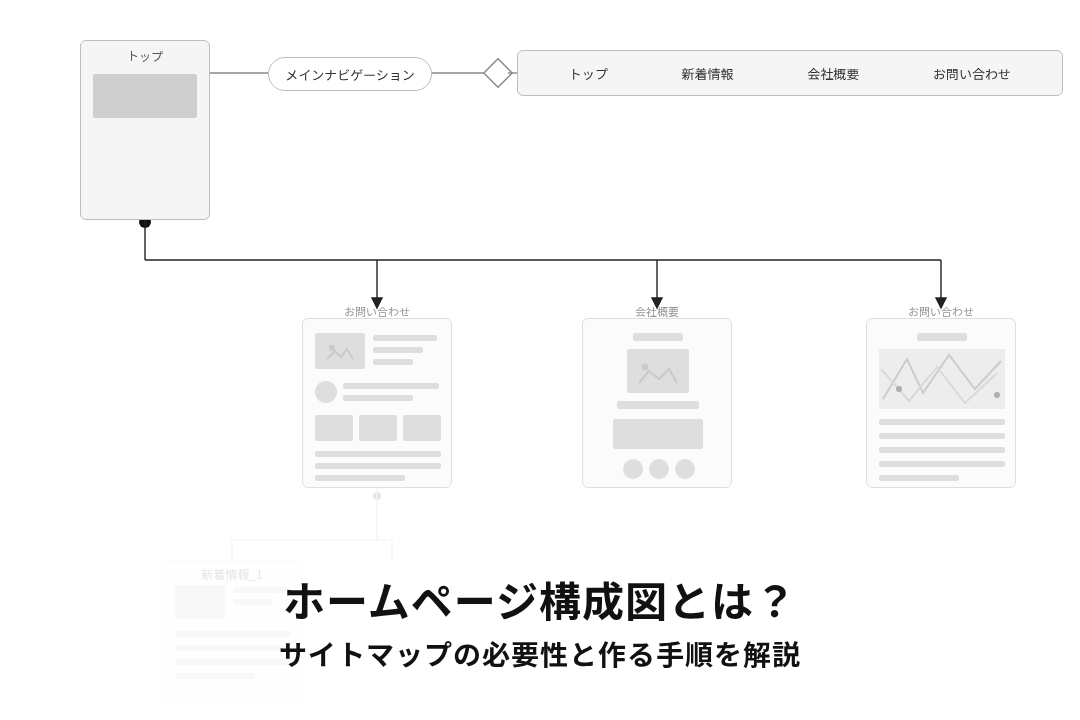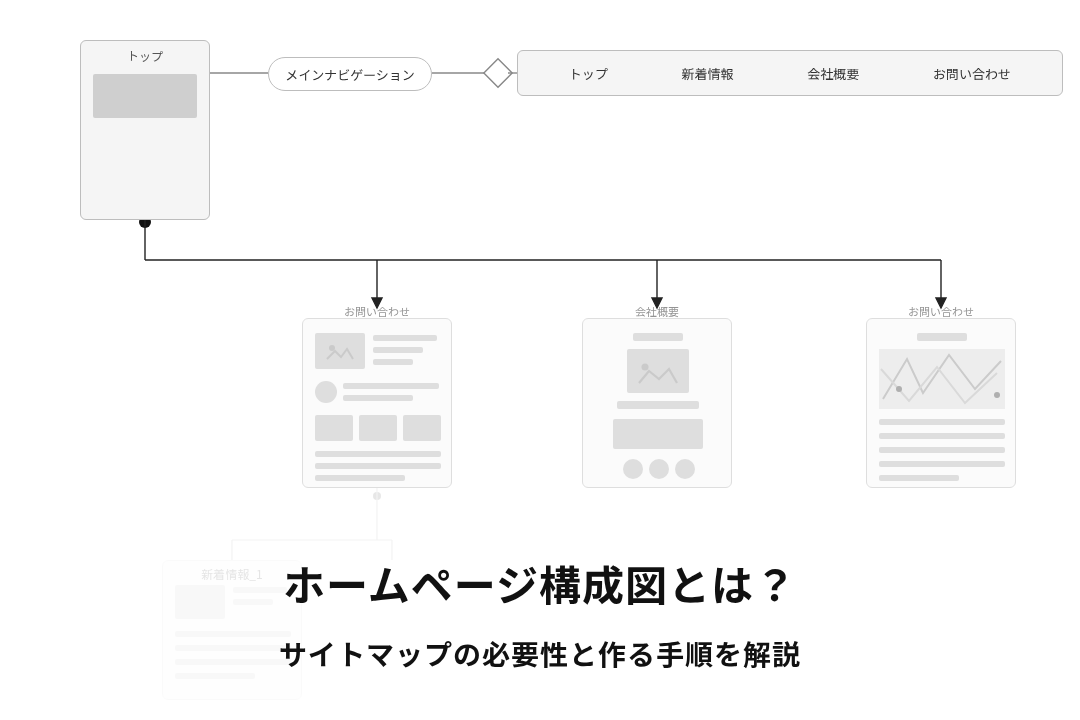--- a/index.html
+++ b/index.html
@@ -17,21 +17,21 @@
   .pill { position: absolute; border: 1px solid #bdbdbd; border-radius: 18px; background: #fff; font-size: 13px; color: #333; display: flex; align-items: center; justify-content: center; padding: 0 16px; height: 34px; }
   #main-nav-pill { left: 268px; top: 49px; width: 164px; margin-top: 8px; }
 
   
   .navbar { position: absolute; left: 517px; top: 50px; width: 546px; height: 46px; border: 1px solid #bdbdbd; border-radius: 6px; background: #f5f5f5; display: flex; align-items: center; justify-content: space-around; padding: 0 14px; font-size: 13px; color: #333; }
   .navbar span { white-space: nowrap; }
 
   
   .headline { position: absolute; left: 0; right: 0; bottom: 46px; text-align: center; }
   .headline h1 { font-size: 42px; font-weight: 700; letter-spacing: 1px; line-height: 1.35; }
-  .headline h2 { font-size: 28px; font-weight: 700; letter-spacing: 1px; line-height: 1.5; margin-top: 20px; }
+  .headline h2 { font-size: 28px; font-weight: 700; letter-spacing: 1px; line-height: 1.5; margin-top: 4px; }
 
   
   .wf-card { position: absolute; border: 1px solid #d6d6d6; border-radius: 6px; background: #fafafa; opacity: 0.78; }
   .wf-title { position: absolute; top: -16px; width: 100%; text-align: center; font-size: 11px; color: #777; }
   .gblock { position: absolute; background: #d5d5d5; border-radius: 2px; }
   .gline  { position: absolute; background: #d5d5d5; height: 6px; border-radius: 2px; }
   .gcircle{ position: absolute; background: #d5d5d5; border-radius: 50%; }
 
   #wf-news    { left: 302px; top: 318px; width: 150px; height: 170px; }
   #wf-company { left: 582px; top: 318px; width: 150px; height: 170px; }

